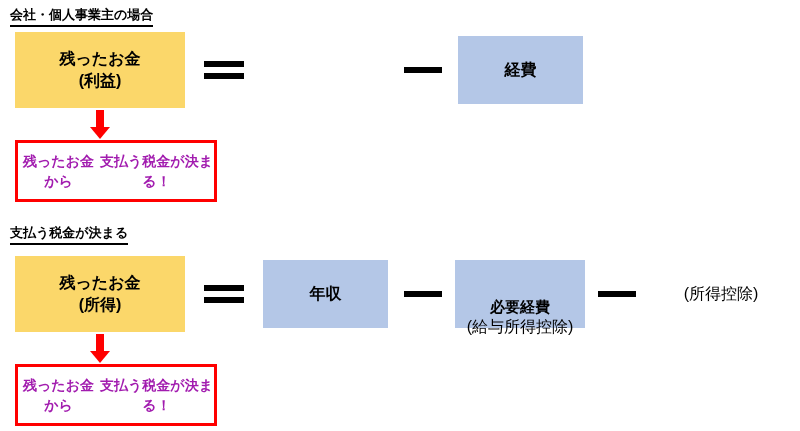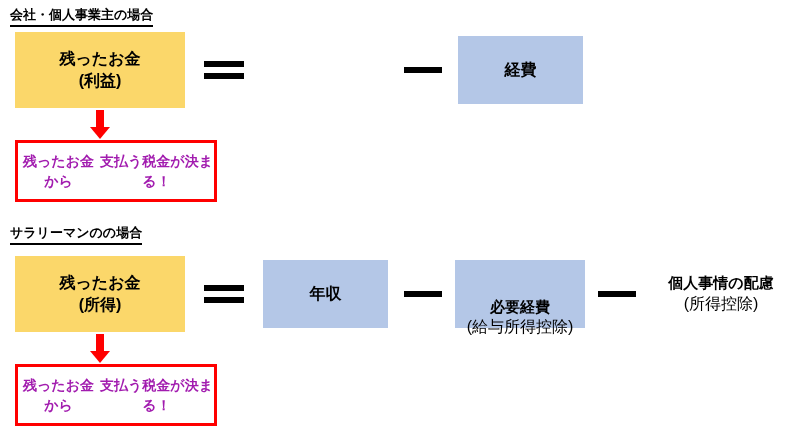--- a/index.html
+++ b/index.html
@@ -104,21 +104,21 @@
   <div class="arrow" style="left:96px;top:110px;">
     <div class="shaft"></div>
     <div class="head"></div>
   </div>
 
   <div class="note" style="left:15px;top:140px;width:196px;height:56px;">
     <span>残ったお金から</span>
     <span>支払う税金が決まる！</span>
   </div>
 
-  <div class="sec-title" style="left:10px;top:224px;">サラリーマンのの場合</div>
+  <div class="sec-title" style="left:10px;top:224px;">支払う税金が決まる</div>
 
   <div class="box yellow" style="left:15px;top:256px;width:170px;height:76px;">
     <span class="main">残ったお金</span>
     <span class="main">(所得)</span>
   </div>
 
   <div class="equals" style="left:204px;top:285px;">
     <span class="bar b1"></span>
     <span class="bar b2"></span>
   </div>
@@ -130,21 +130,20 @@
   <div class="minus" style="left:404px;top:291px;"></div>
 
   <div class="box blue" style="left:455px;top:260px;width:130px;height:68px;">
     <span class="main sm">必要経費</span>
     <span class="sub">(給与所得控除)</span>
   </div>
 
   <div class="minus" style="left:598px;top:291px;"></div>
 
   <div class="plain" style="left:645px;top:260px;width:152px;height:68px;">
-    <span class="main sm" style="font-weight:bold;font-size:15px;line-height:1.35;">個人事情の配慮</span>
     <span class="sub" style="font-size:16px;line-height:1.3;">(所得控除)</span>
   </div>
 
   <div class="arrow" style="left:96px;top:334px;">
     <div class="shaft"></div>
     <div class="head"></div>
   </div>
 
   <div class="note" style="left:15px;top:364px;width:196px;height:56px;">
     <span>残ったお金から</span>

